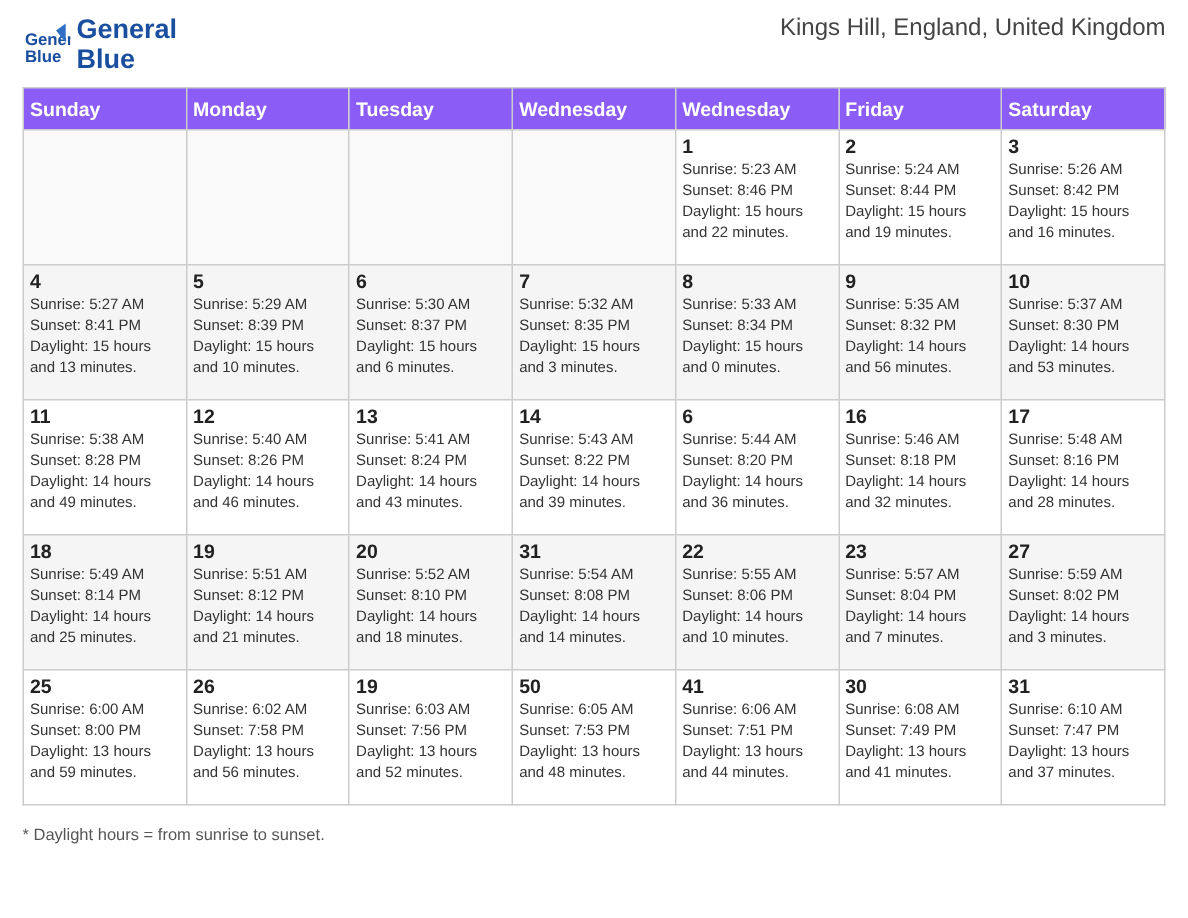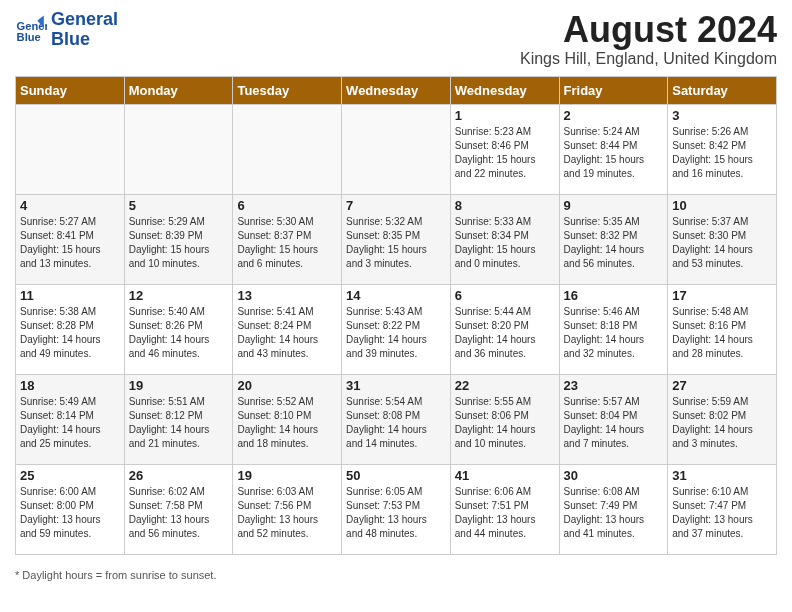--- a/index.html
+++ b/index.html
@@ -47,21 +47,21 @@
       font-size: 16px;
       color: #444;
       font-weight: normal;
     }
     .calendar {
       width: 100%;
       border-collapse: collapse;
       table-layout: fixed;
     }
     .calendar th {
-      background: #a16207;
+      background: #8b5cf6;
       color: #fff;
       font-size: 13px;
       font-weight: bold;
       padding: 6px 4px;
       text-align: left;
       border: 1px solid #ccc;
     }
     .calendar td {
       border: 1px solid #ccc;
       vertical-align: top;
@@ -109,21 +109,20 @@
       <polygon points="28,8 36,2 36,18" fill="#2d6ec7"></polygon>
     </svg>
     <div>
       <div class="logo-text">
         <span>General</span>
         <span>Blue</span>
       </div>
     </div>
   </div>
   <div class="title-area">
-    <div class="month-title">August 2024</div>
     <div class="location-title">Kings Hill, England, United Kingdom</div>
   </div>
 </div>
 
 <table class="calendar">
   <thead>
     <tr>
       <th>Sunday</th>
       <th>Monday</th>
       <th>Tuesday</th>

